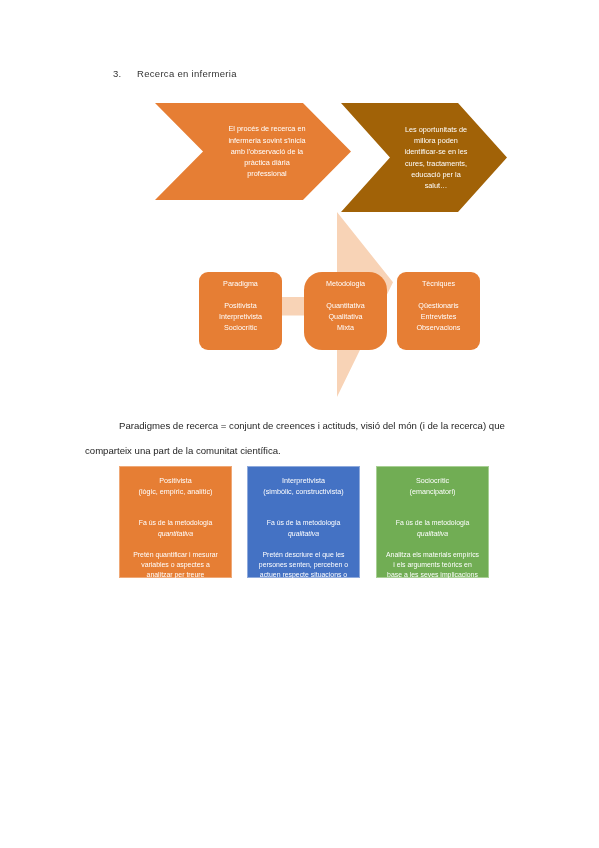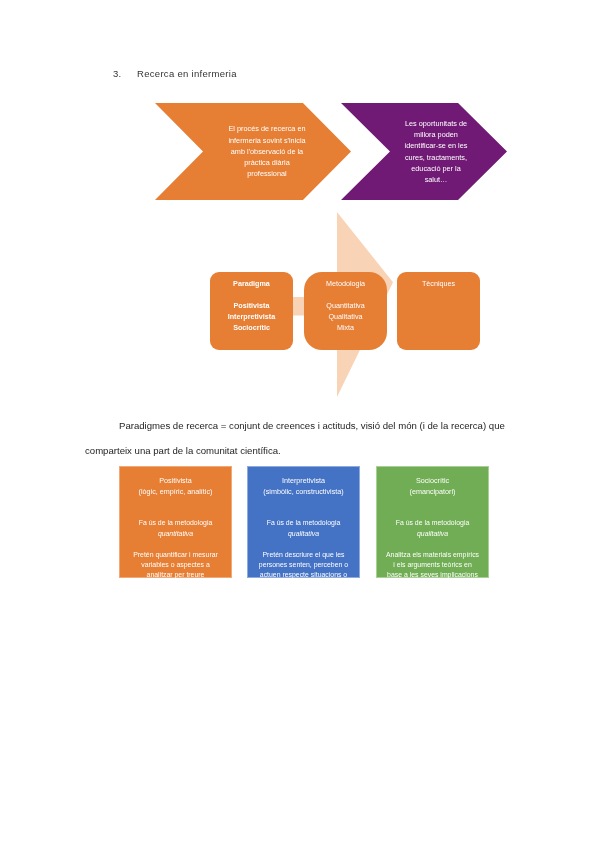--- a/index.html
+++ b/index.html
@@ -58,22 +58,22 @@
     clip-path: polygon(0% 0%, 75.5% 0%, 100% 50%, 75.5% 100%, 0% 100%, 24.5% 50%);
     justify-content: center;
   }
   #chev-orange .chev-text {
     transform: translateX(14px);
   }
   #chev-blue {
     left: 341px;
     top: 103px;
     width: 166px;
-    height: 97px;
-    background: #701a75;
+    height: 109px;
+    background: #a16207;
     clip-path: polygon(0% 0%, 70.5% 0%, 100% 50%, 70.5% 100%, 0% 100%, 29.5% 50%);
   }
   #chev-blue .chev-text {
     transform: translateX(12px);
   }
 
   
   #pale-arrow {
     position: absolute;
     left: 218px;
@@ -100,21 +100,21 @@
   .midbox .mb-title {
     font-size: 7.2px;
     line-height: 10px;
   }
   .midbox .mb-list {
     margin-top: 11px;
     font-size: 7.2px;
     line-height: 11.2px;
     white-space: pre-line;
   }
-  #midbox-1 { left: 210px; font-weight: bold; }
+  #midbox-1 { left: 199px; }
   #midbox-2 { left: 304px; border-radius: 18px; }
   #midbox-3 { left: 397px; }
 
   
   .para {
     position: absolute;
     left: 85px;
     top: 413px;
     width: 450px;
     font-size: 9.6px;
@@ -199,20 +199,23 @@
 Sociocrític</div>
 </div>
 <div class="midbox" id="midbox-2">
   <div class="mb-title">Metodologia</div>
   <div class="mb-list">Quantitativa
 Qualitativa
 Mixta</div>
 </div>
 <div class="midbox" id="midbox-3">
   <div class="mb-title">Tècniques</div>
+  <div class="mb-list">Qüestionaris
+Entrevistes
+Observacions</div>
 </div>
 
 <div class="para">
   <b>Paradigmes de recerca</b><span> = conjunt de creences i actituds, visió del món (i de la recerca) que comparteix una part de la comunitat científica.</span>
 </div>
 
 <div class="pbox" id="pbox-1">
   <div class="pb-title">Positivista
 (lògic, empíric, analític)</div>
   <div class="pb-body">

